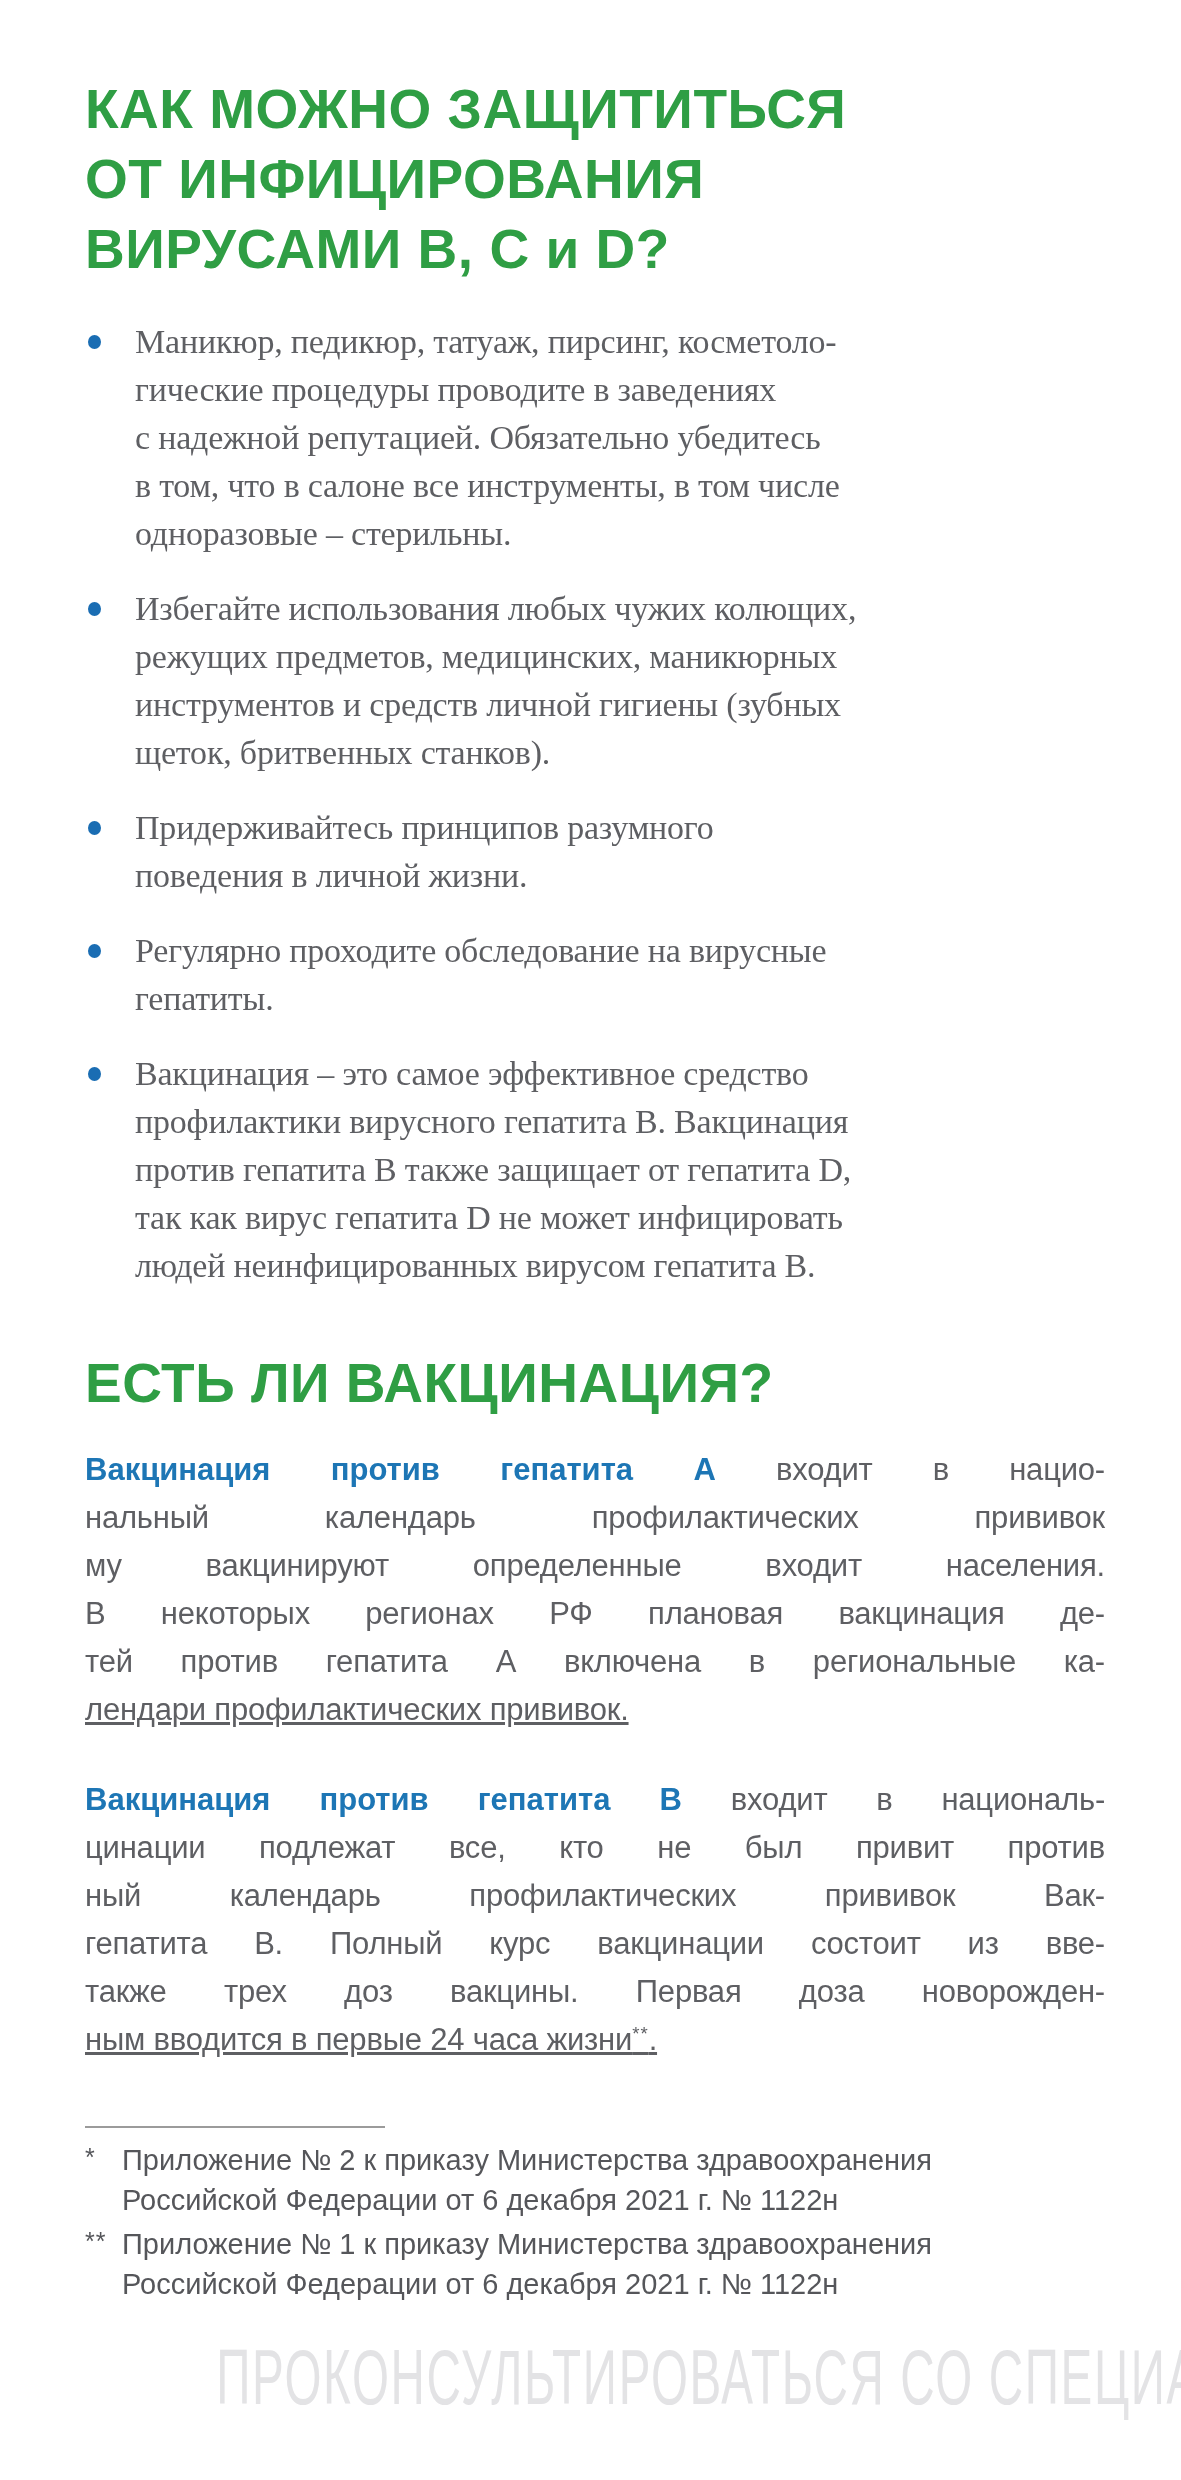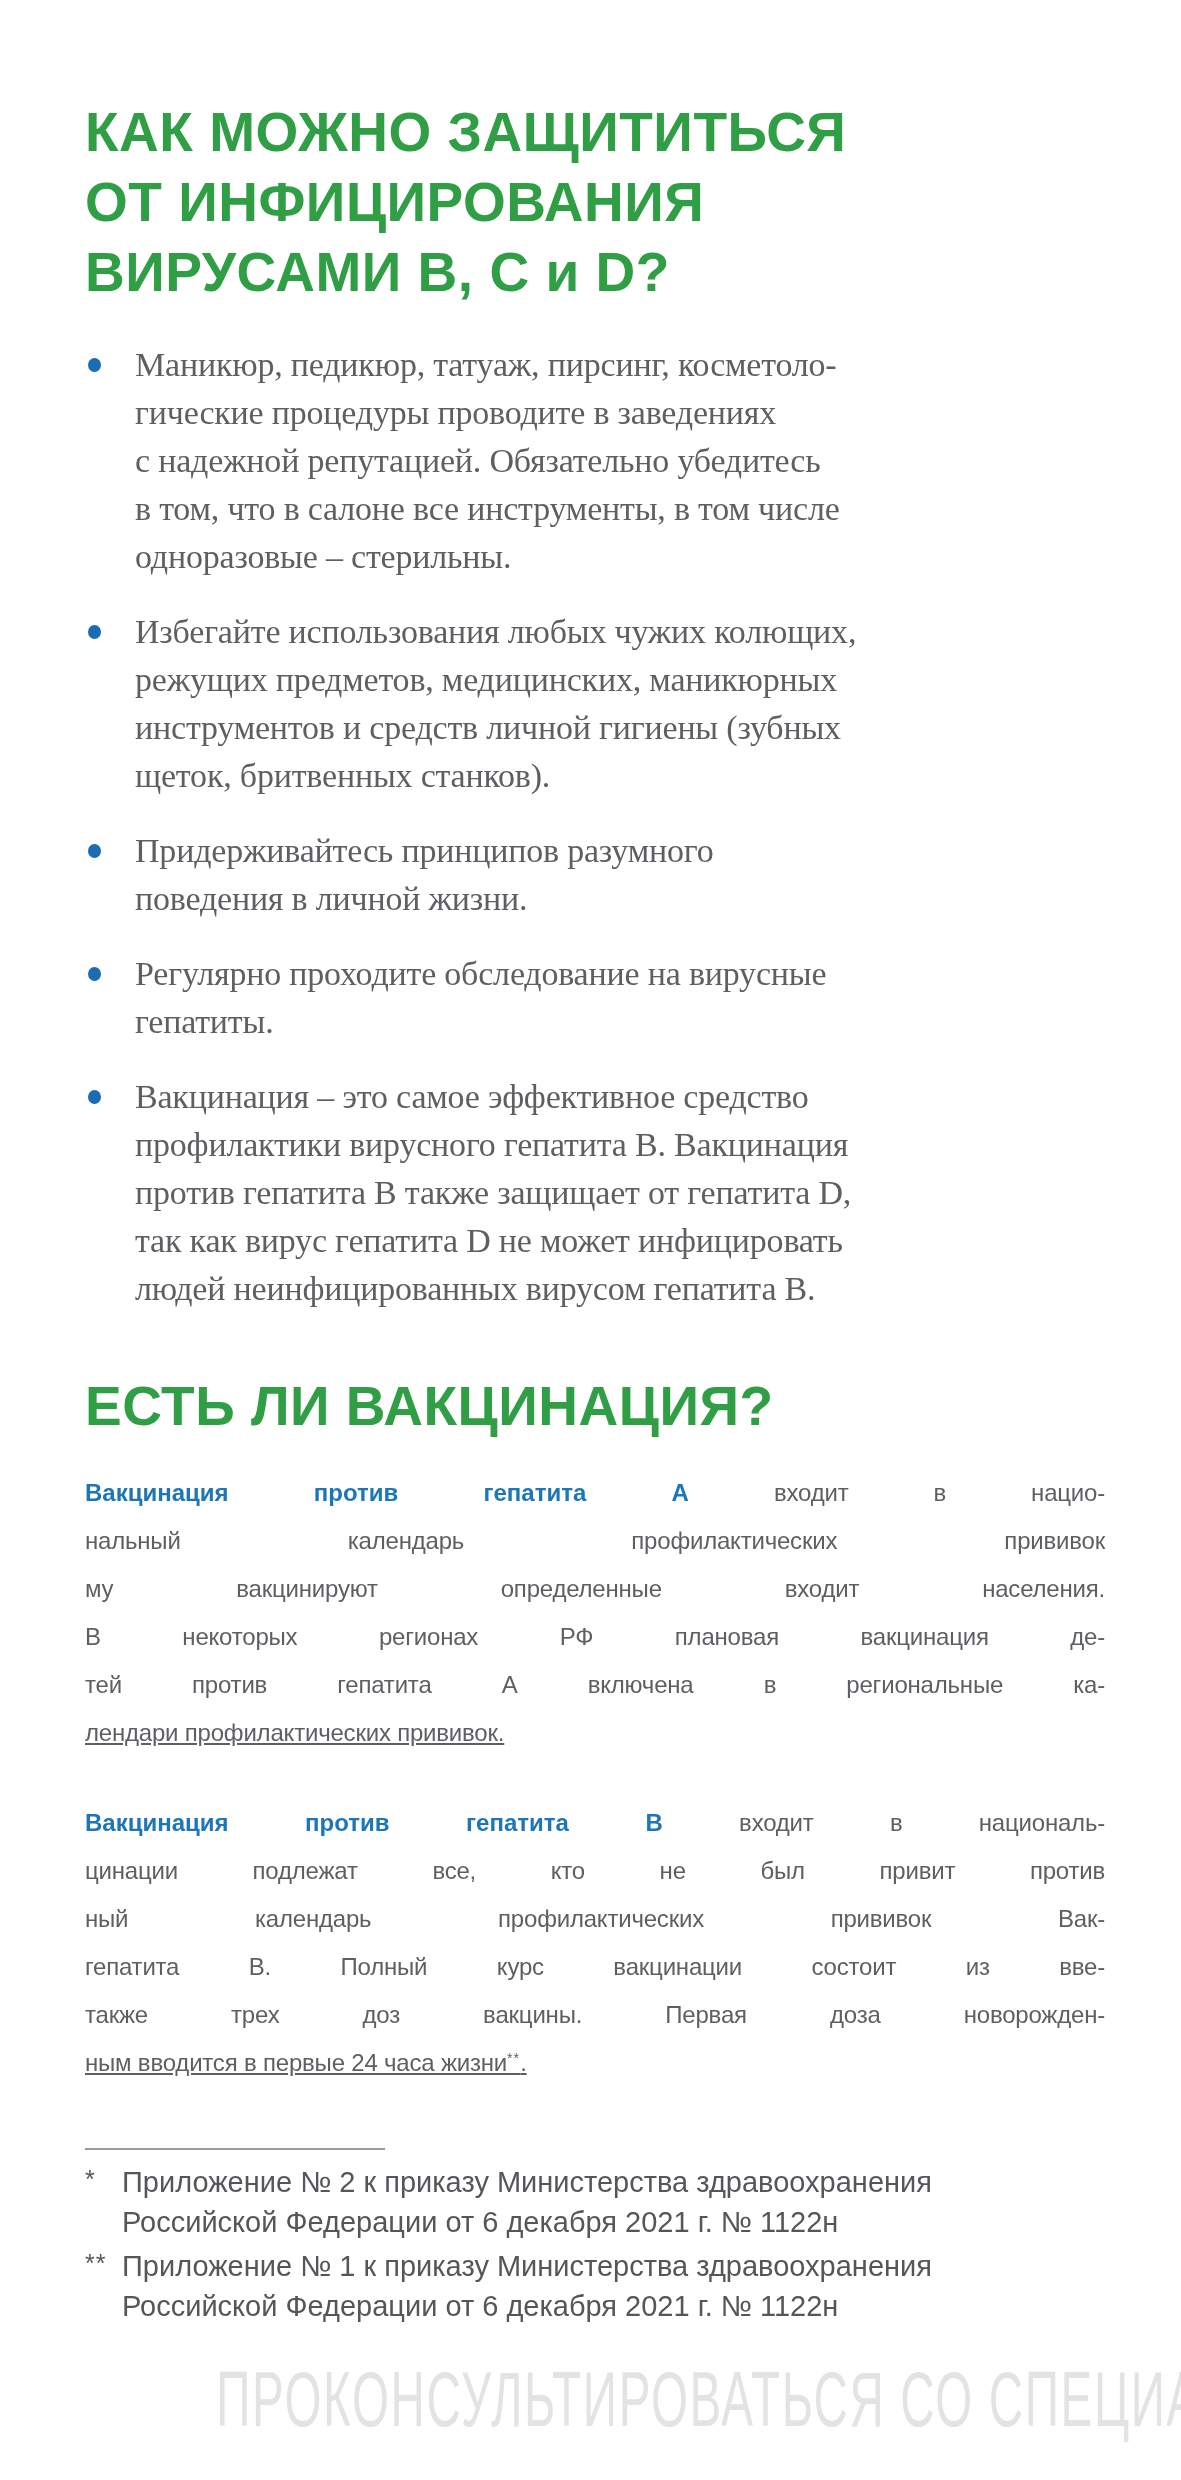--- a/index.html
+++ b/index.html
@@ -1,21 +1,21 @@
 <!DOCTYPE html>
 <html lang="ru"><head>
 <meta charset="utf-8">
 <style>
   html,body{margin:0;padding:0;}
   body{
     width:1181px;height:2480px;background:#ffffff;
     font-family:"Liberation Sans",sans-serif;
     color:#5e5f63;overflow:hidden;
   }
-  .page{box-sizing:border-box;width:1181px;height:2480px;padding:97px 76px 0 85px;}
+  .page{box-sizing:border-box;width:1181px;height:2480px;padding:74px 76px 0 85px;}
 
   .h-green{
     margin:0;color:#2f9e44;font-weight:700;
     font-size:55px;line-height:70px;letter-spacing:0.5px;
     white-space:pre-line;
   }
   .h2{margin-top:58px;}
 
   .bullets{list-style:none;margin:34px 0 0 0;padding:0;}
   .bullets li{
@@ -24,21 +24,21 @@
     white-space:pre-line;letter-spacing:-0.2px;font-family:Liberation Serif, serif;
   }
   .bullets li .dot{
     position:absolute;left:3px;top:17px;width:13px;height:14px;
     border-radius:50%;background:#1a6db3;
   }
 
   .paras{margin-top:28px;}
   .para{margin-bottom:42px;}
   .pline{
-    font-size:24px;line-height:48px;font-weight:300;letter-spacing:-0.2px;
+    font-size:31px;line-height:48px;font-weight:300;letter-spacing:-0.2px;
     text-align:justify;text-align-last:justify;
   }
   .pline.last{text-align-last:left;text-decoration:underline;}
   .lead{color:#1d76b5;font-weight:700;letter-spacing:0;}
   .sup{font-size:0.6em;position:relative;top:-0.55em;letter-spacing:1px;}
 
   .fn-rule{width:300px;border:none;border-top:2px solid #9b9b9b;margin:58px 0 0 0;}
   .footnotes{margin-top:12px;}
   .fn{
     display:flex;margin-bottom:4px;color:#55565a;

